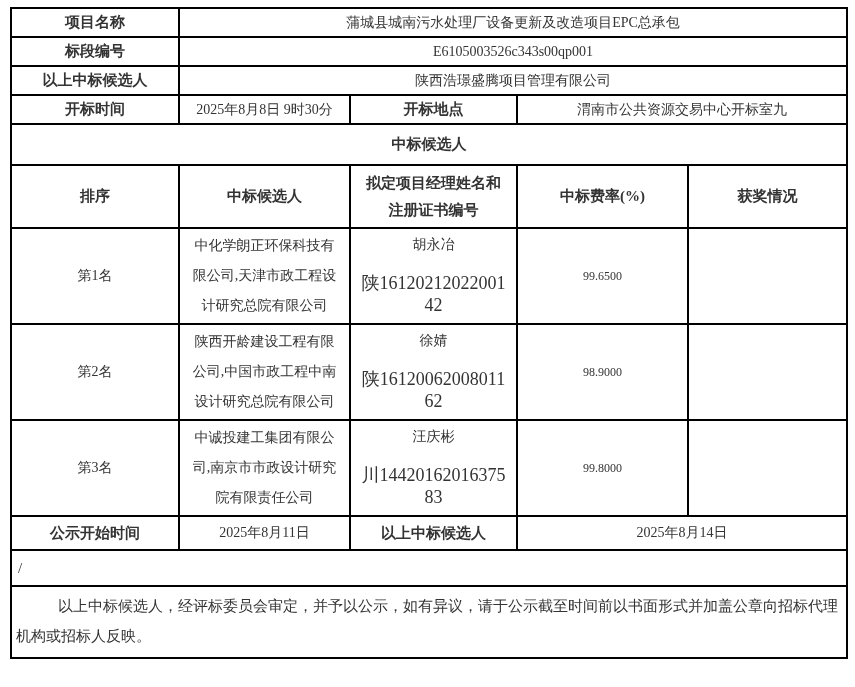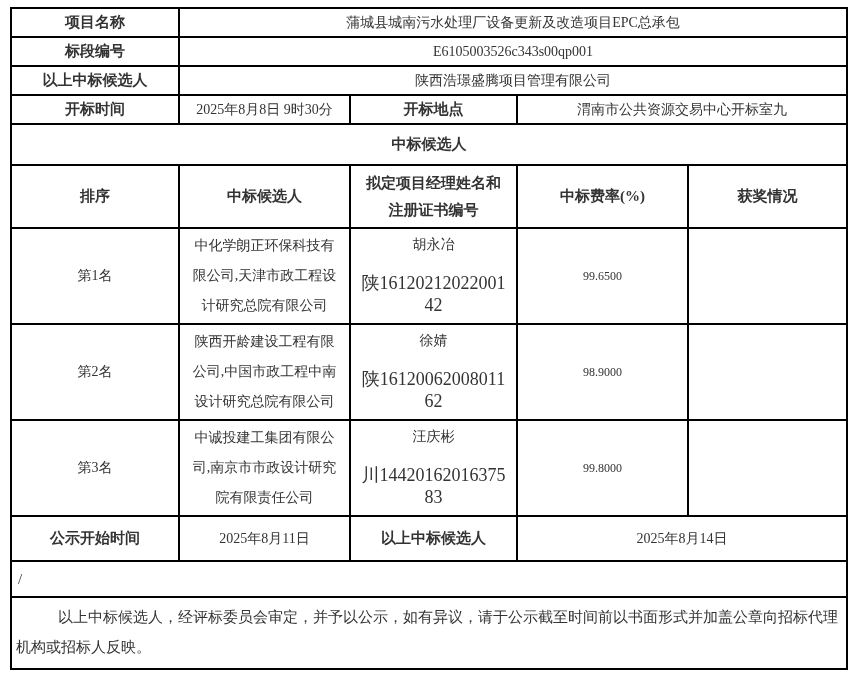--- a/index.html
+++ b/index.html
@@ -34,21 +34,21 @@
     font-weight: bold;
     font-size: 15px;
   }
   .val {
     font-size: 14px;
   }
   .r-info  { height: 29px; }
   .r-title { height: 41px; }
   .r-head  { height: 63px; margin-top: 20px; }
   .r-cand  { height: 90px; }
-  .r-pub   { height: 45px; }
+  .r-pub   { height: 34px; }
   .r-slash { height: 36px; }
   .r-note  { height: 59px; }
   .section-title {
     font-weight: bold;
     font-size: 15px;
   }
   .col-head {
     font-weight: bold;
     font-size: 15px;
     line-height: 27px;

